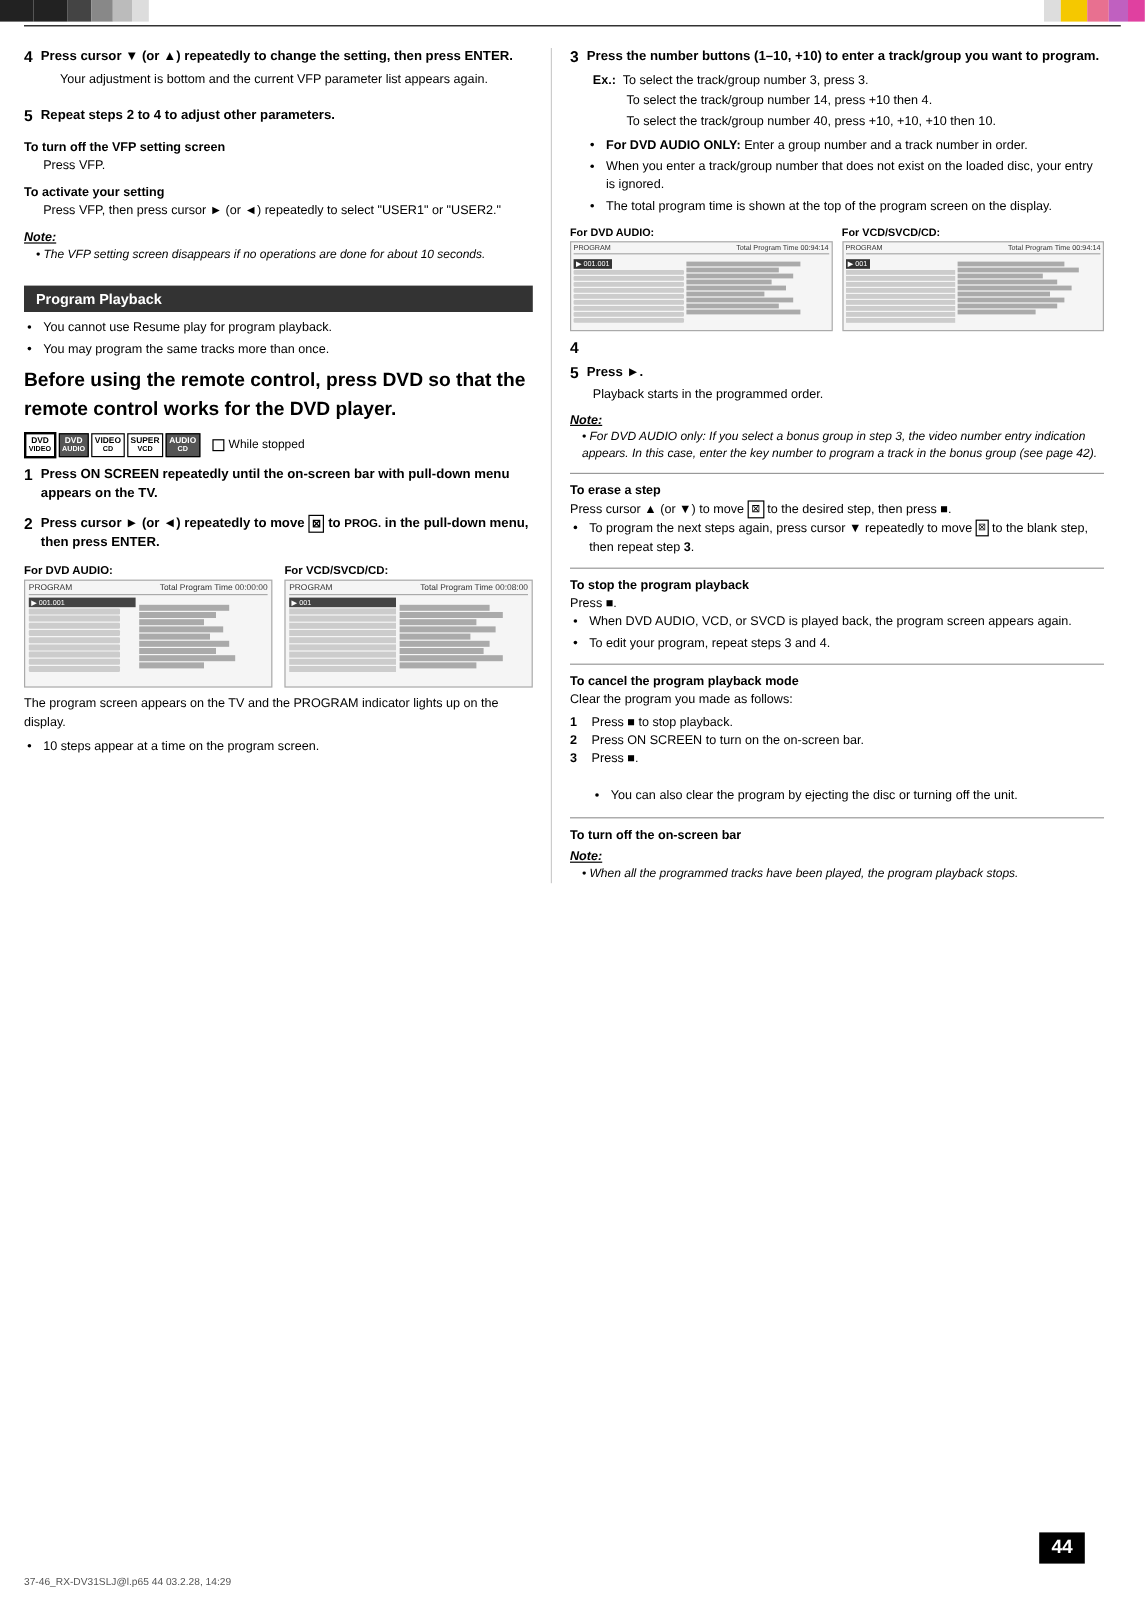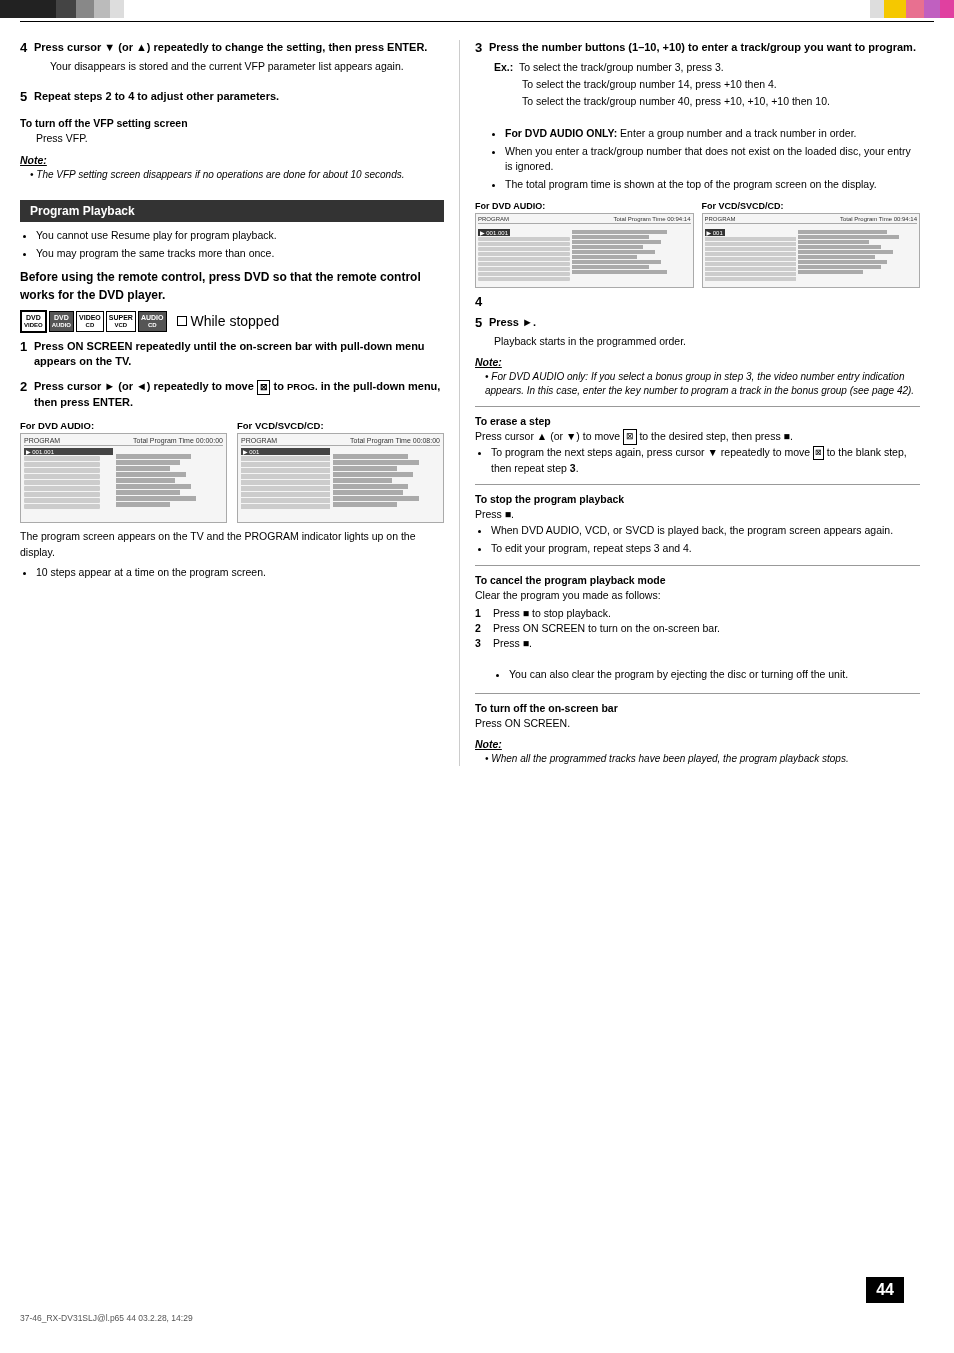--- a/index.html
+++ b/index.html
@@ -137,21 +137,21 @@
       font-weight: bold;
       line-height: 1.3;
       text-align: center;
     }
     .disc-icon-dvd-video {
       border: 2px solid #000;
     }
     .disc-icon-audio { background: #555; color: #fff; }
 
     .while-stopped-label {
-      font-size: 14px;
+      font-size: 10px;
       margin-left: 8px;
       display: flex;
       align-items: center;
       gap: 4px;
     }
     .checkbox-icon {
       display: inline-block;
       width: 10px; height: 10px;
       border: 1px solid #000;
     }
@@ -320,60 +320,64 @@
 
   <div class="content-area">
 
     <div class="left-col">
 
       
       <div class="step-row">
         <div class="step-num-col">4</div>
         <div class="step-content-col">
           <div class="step-heading">Press cursor ▼ (or ▲) repeatedly to change the setting, then press ENTER.</div>
-          <div class="step-body">Your disappears is stored and the current VFP parameter list appears again.</div>
+          <div class="step-body">Your adjustment is bottom and the current VFP parameter list appears again.</div>
         </div>
       </div>
 
       
       <div class="step-row">
         <div class="step-num-col">5</div>
         <div class="step-content-col">
           <div class="step-heading">Repeat steps 2 to 4 to adjust other parameters.</div>
         </div>
       </div>
 
       
       <div>
         <div class="sub-heading">To turn off the VFP setting screen</div>
         <div class="step-body">Press VFP.</div>
       </div>
 
       
+      <div>
+        <div class="sub-heading">To activate your setting</div>
+        <div class="step-body">Press VFP, then press cursor ► (or ◄) repeatedly to select "USER1" or "USER2."</div>
+      </div>
 
       
       <div>
         <div class="note-label">Note:</div>
         <div class="note-body">• The VFP setting screen disappears if no operations are done for about 10 seconds.</div>
       </div>
 
       <div style="height:10px;"></div>
 
       
       <div class="program-playback-box">Program Playback</div>
 
       
 
       
       <ul class="bullet-list">
         <li>You cannot use Resume play for program playback.</li>
         <li>You may program the same tracks more than once.</li>
       </ul>
 
-      <div style="font-size:12px; line-height:1.5; margin: 6px 0; font-weight:bold;">Before using the remote control, press DVD so that the remote control works for the DVD player.</div>
+      <div style="font-size:16px; line-height:1.5; margin: 6px 0; font-weight:bold;">Before using the remote control, press DVD so that the remote control works for the DVD player.</div>
 
       
       <div class="disc-icons-row">
         <div class="disc-icon disc-icon-dvd-video" style="padding:1px 2px;">
           <div style="font-size:7px;font-weight:bold;">DVD</div>
           <div style="font-size:6px;">VIDEO</div>
         </div>
         <div class="disc-icon disc-icon-audio" style="padding:1px 2px;">
           <div style="font-size:7px;font-weight:bold;">DVD</div>
           <div style="font-size:6px;">AUDIO</div>
@@ -507,21 +511,21 @@
       <div class="step-row">
         <div class="step-num-col">3</div>
         <div class="step-content-col">
           <div class="step-heading">Press the number buttons (1–10, +10) to enter a track/group you want to program.</div>
           <div style="font-size:10.5px;line-height:1.6;margin-left:5px;">
             <span style="font-weight:bold;">Ex.:</span>&nbsp;
             <span>To select the track/group number 3, press 3.</span><br>
             <span style="display:inline-block;margin-left:28px;">To select the track/group number 14, press +10 then 4.</span><br>
             <span style="display:inline-block;margin-left:28px;">To select the track/group number 40, press +10, +10, +10 then 10.</span>
           </div>
-          <ul class="bullet-list" style="margin-top:16px;">
+          <ul class="bullet-list" style="margin-top:4px;">
             <li><span style="font-weight:bold;">For DVD AUDIO ONLY:</span> Enter a group number and a track number in order.</li>
             <li>When you enter a track/group number that does not exist on the loaded disc, your entry is ignored.</li>
             <li>The total program time is shown at the top of the program screen on the display.</li>
           </ul>
         </div>
       </div>
 
       <div class="small-screens-row">
         <div class="small-screen-wrap">
           <div class="small-screen-label">For DVD AUDIO:</div>
@@ -660,21 +664,20 @@
               <li>You can also clear the program by ejecting the disc or turning off the unit.</li>
             </ul>
           </div>
         </div>
       </div>
 
       <div class="divider-line"></div>
 
       <div>
         <div class="sub-heading">To turn off the on-screen bar</div>
-        <div style="font-size:10.5px;line-height:1.5;">Press ON SCREEN.</div>
       </div>
 
       <div style="margin-top:6px;">
         <div class="note-label">Note:</div>
         <div class="note-body">• When all the programmed tracks have been played, the program playback stops.</div>
       </div>
 
     </div>
   </div>
 

